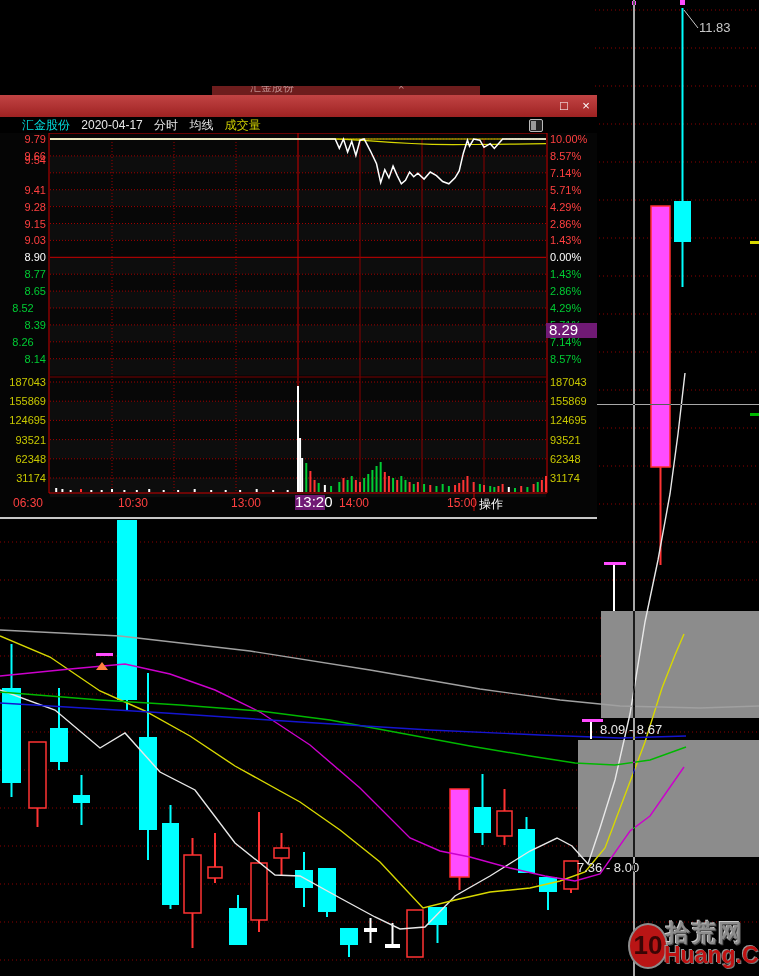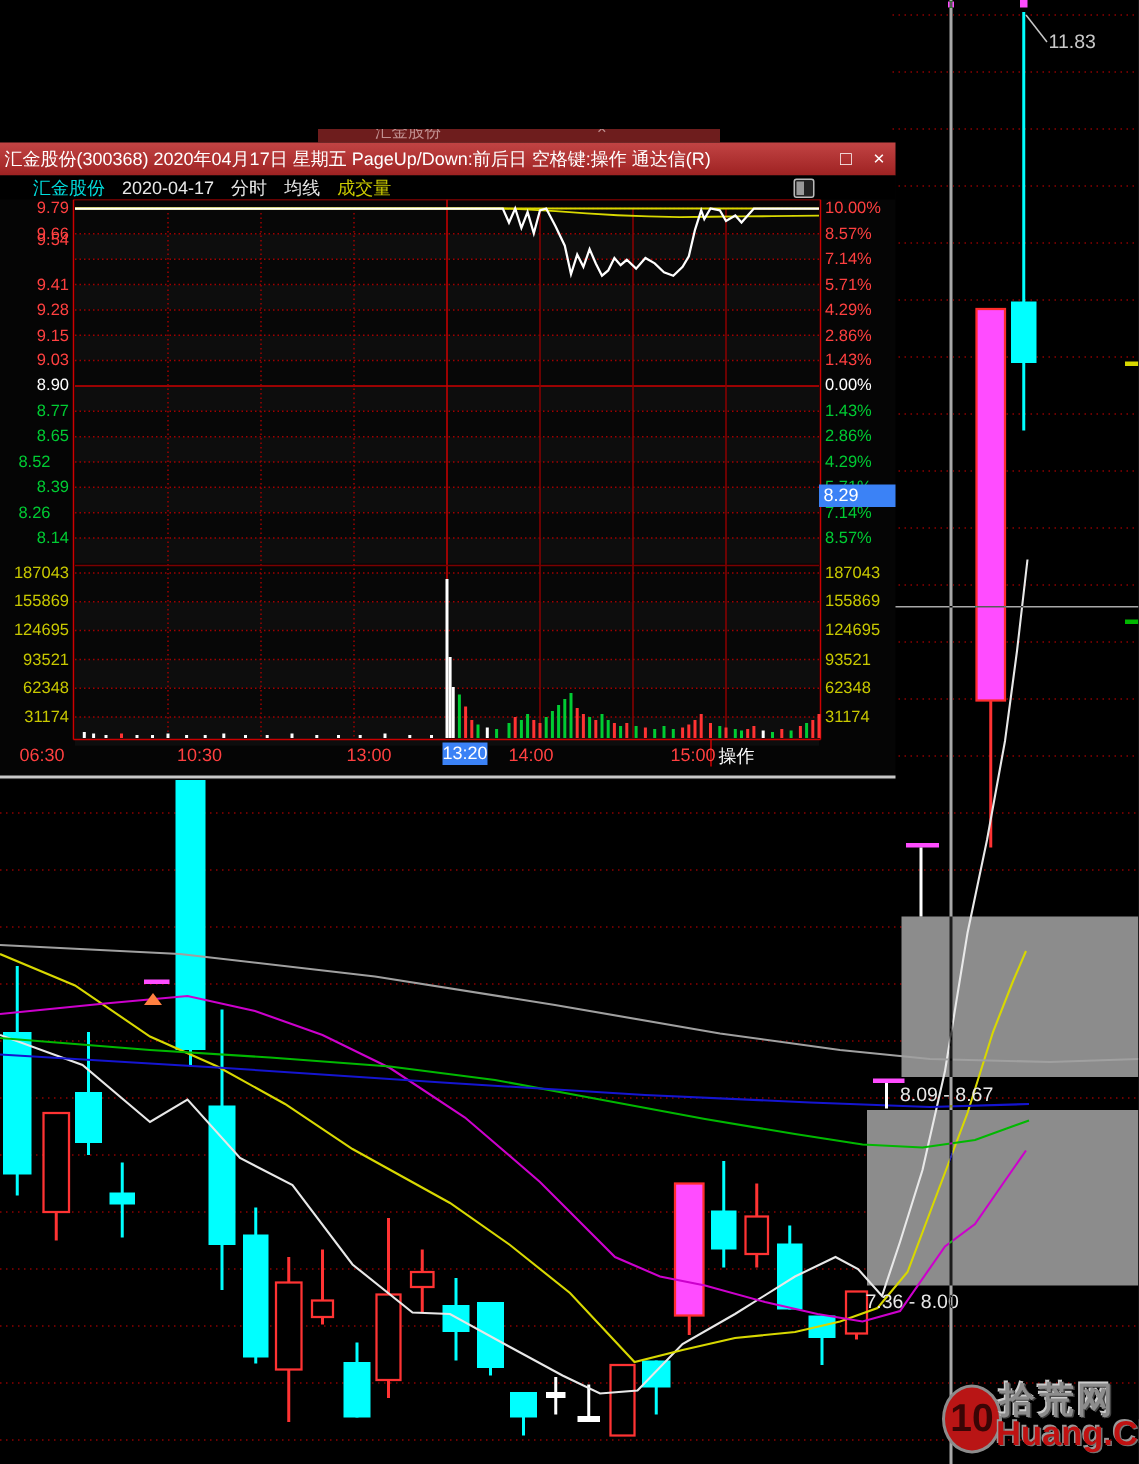--- a/index.html
+++ b/index.html
@@ -37,21 +37,21 @@
   #info-row{position:absolute;left:0;top:22px;width:597px;height:16px;background:#000;
             font-size:12px;line-height:16px;white-space:nowrap;}
   #info-row span{margin-right:8px;}
   .c-cyan{color:#00dddd}.c-white{color:#e8e8e8}.c-yellow{color:#cccc00}
   #layout-icon{position:absolute;left:529px;top:2px;width:12px;height:11px;border:1px solid #bbb;
                border-radius:2px;background:#222;}
   #layout-icon i{display:block;width:5px;height:9px;margin:1px 0 0 1px;background:#999;}
   
   .axis-label{position:absolute;font-size:11px;line-height:12px;}
   .lab-red{color:#ff4040}.lab-green{color:#00cc33}.lab-white{color:#ffffff}.lab-vol{color:#c8c800}
-  .blue-tag{position:absolute;background:#3b82f6;color:#fff;font-size:12px;line-height:14px;
+  .blue-tag{position:absolute;background:#701a75;color:#fff;font-size:15px;line-height:14px;
             text-align:center;z-index:12;}
   #time-row{position:absolute;left:0;top:399px;width:597px;height:18px;font-size:12px;color:#ff4040;}
   #time-row .tl{position:absolute;top:2px;}
   #action-label{position:absolute;left:479px;top:2px;color:#fff;text-align:center;}
   #popup-bottom-edge{position:absolute;left:0;top:422px;width:597px;height:2px;background:#c8c8c8;}
   
   .bg-label{position:absolute;color:#e8e8e8;font-size:13px;z-index:2;white-space:nowrap;}
   #high-label{color:#c8c8c8;}
 </style>
 </head>
@@ -174,21 +174,20 @@
 <div class="abs crosshair" id="cross-h"></div>
 
 <div class="abs" id="watermark">
   <div id="wm-logo">10</div>
   <div id="wm-cn">拾荒网</div>
   <div id="wm-en">Huang.CN</div>
 </div>
 
 <div class="abs" id="popup">
   <div id="title-bar">
-    <span class="txt">汇金股份(300368) 2020年04月17日 星期五 PageUp/Down:前后日 空格键:操作 通达信(R)</span>
     <span class="win-btn" id="btn-max">□</span>
     <span class="win-btn" id="btn-close">×</span>
   </div>
   <div id="info-row">
     <span class="c-cyan" style="margin-left:22px">汇金股份</span>
     <span class="c-white">2020-04-17</span>
     <span class="c-white">分时</span>
     <span class="c-white">均线</span>
     <span class="c-yellow">成交量</span>
     <span id="layout-icon">

